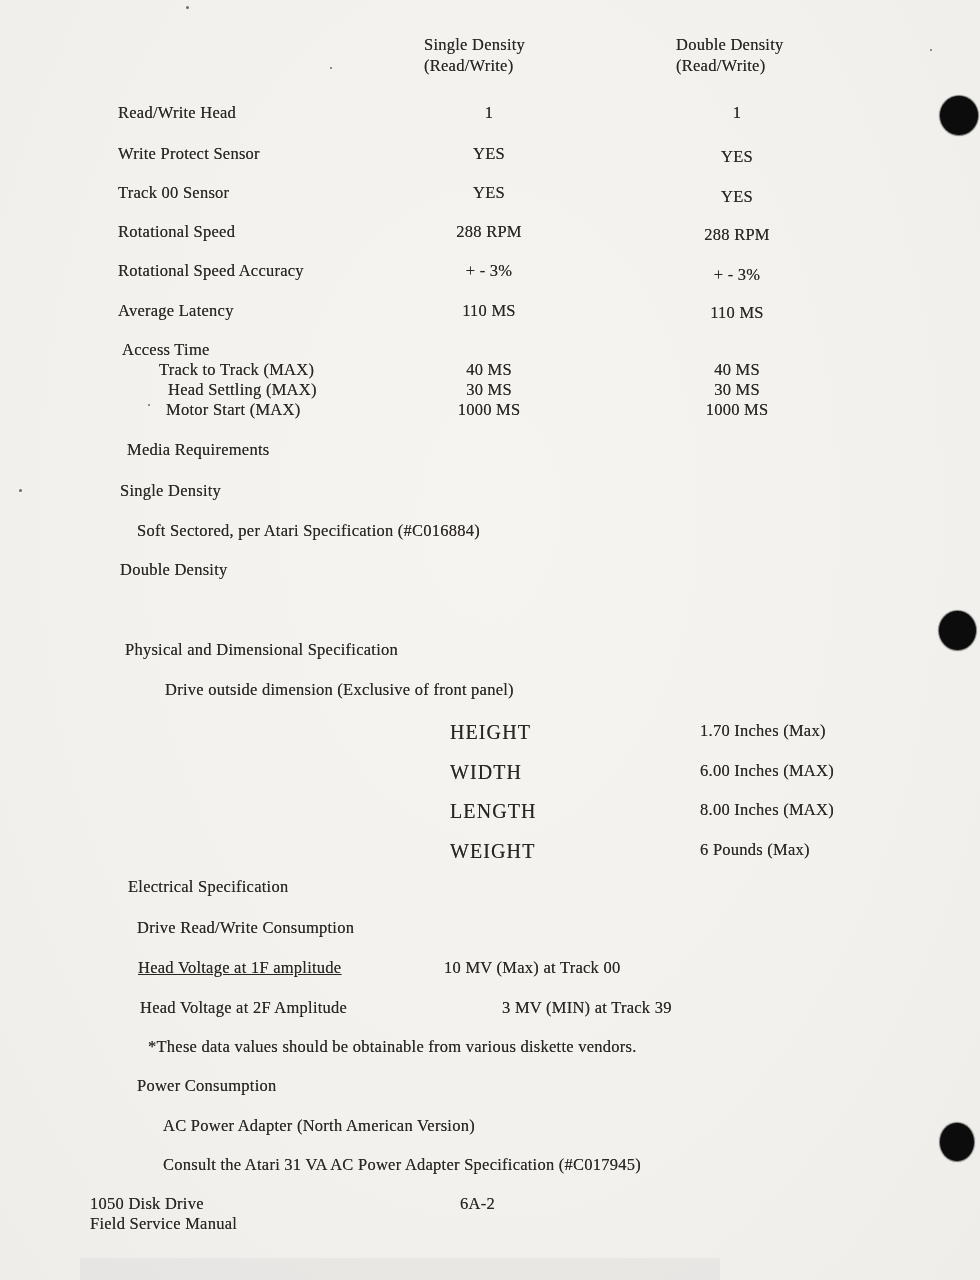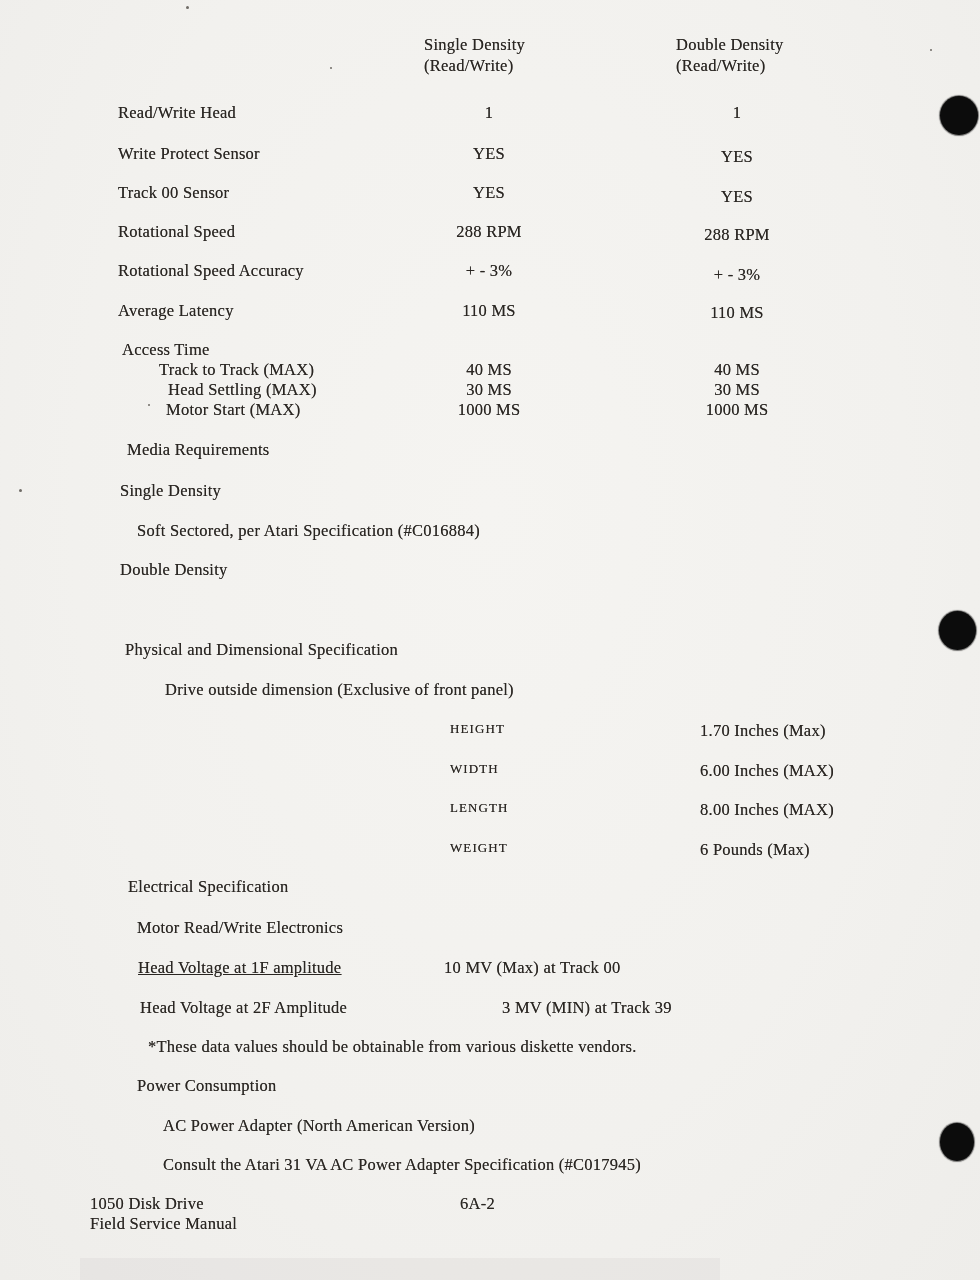--- a/index.html
+++ b/index.html
@@ -16,21 +16,21 @@
     letter-spacing: 0.25px;
   }
   .page * { text-shadow: 0 0 0.5px rgba(20,18,16,0.6); }
   .abs { position: absolute; white-space: nowrap; }
   .colhead { line-height: 21px; }
   .row-label { left: 118px; }
   .val { width: 136px; text-align: center; display: inline-block; position: absolute; }
   .v1 { left: 421px; }
   .v2 { left: 669px; }
   .subrow { line-height: 20px; }
-  .dimlabel { letter-spacing: 1.1px; font-size: 13px; font-family: Liberation Serif, serif; }
+  .dimlabel { letter-spacing: 1.1px; font-size: 20px; font-family: Liberation Serif, serif; }
   .punch {
     position: absolute;
     background: #0c0c0c;
     border-radius: 50%;
     box-shadow: 0 0 1px 1px rgba(12,12,12,0.55);
   }
   .speck { position: absolute; background: #6f6b66; border-radius: 50%; }
   .shade-band { position: absolute; background: rgba(90,88,84,0.05); }
 </style>
 </head>
@@ -114,21 +114,21 @@
   <div class="abs" style="top:800px; left:0; width:980px;">
     <span class="abs dimlabel" style="left:450px;">LENGTH</span>
     <span class="abs" style="left:700px;">8.00 Inches (MAX)</span>
   </div>
   <div class="abs" style="top:840px; left:0; width:980px;">
     <span class="abs dimlabel" style="left:450px;">WEIGHT</span>
     <span class="abs" style="left:700px;">6 Pounds (Max)</span>
   </div>
 
   <div class="abs" style="left:92px; top:877px;margin-left:36px;">Electrical Specification</div>
-  <div class="abs" style="left:137px; top:918px;">Motor Read/Write Electronics</div>
+  <div class="abs" style="left:137px; top:918px;">Drive Read/Write Consumption</div>
 
   <div class="abs" style="top:958px; left:0; width:980px;">
     <span class="abs" style="left:138px;text-decoration:underline;">Head Voltage at 1F amplitude</span>
     <span class="abs" style="left:444px;">10 MV (Max) at Track 00</span>
   </div>
   <div class="abs" style="top:998px; left:0; width:980px;">
     <span class="abs" style="left:140px;">Head Voltage at 2F Amplitude</span>
     <span class="abs" style="left:454px;margin-left:48px;">3 MV (MIN) at Track 39</span>
   </div>
 

